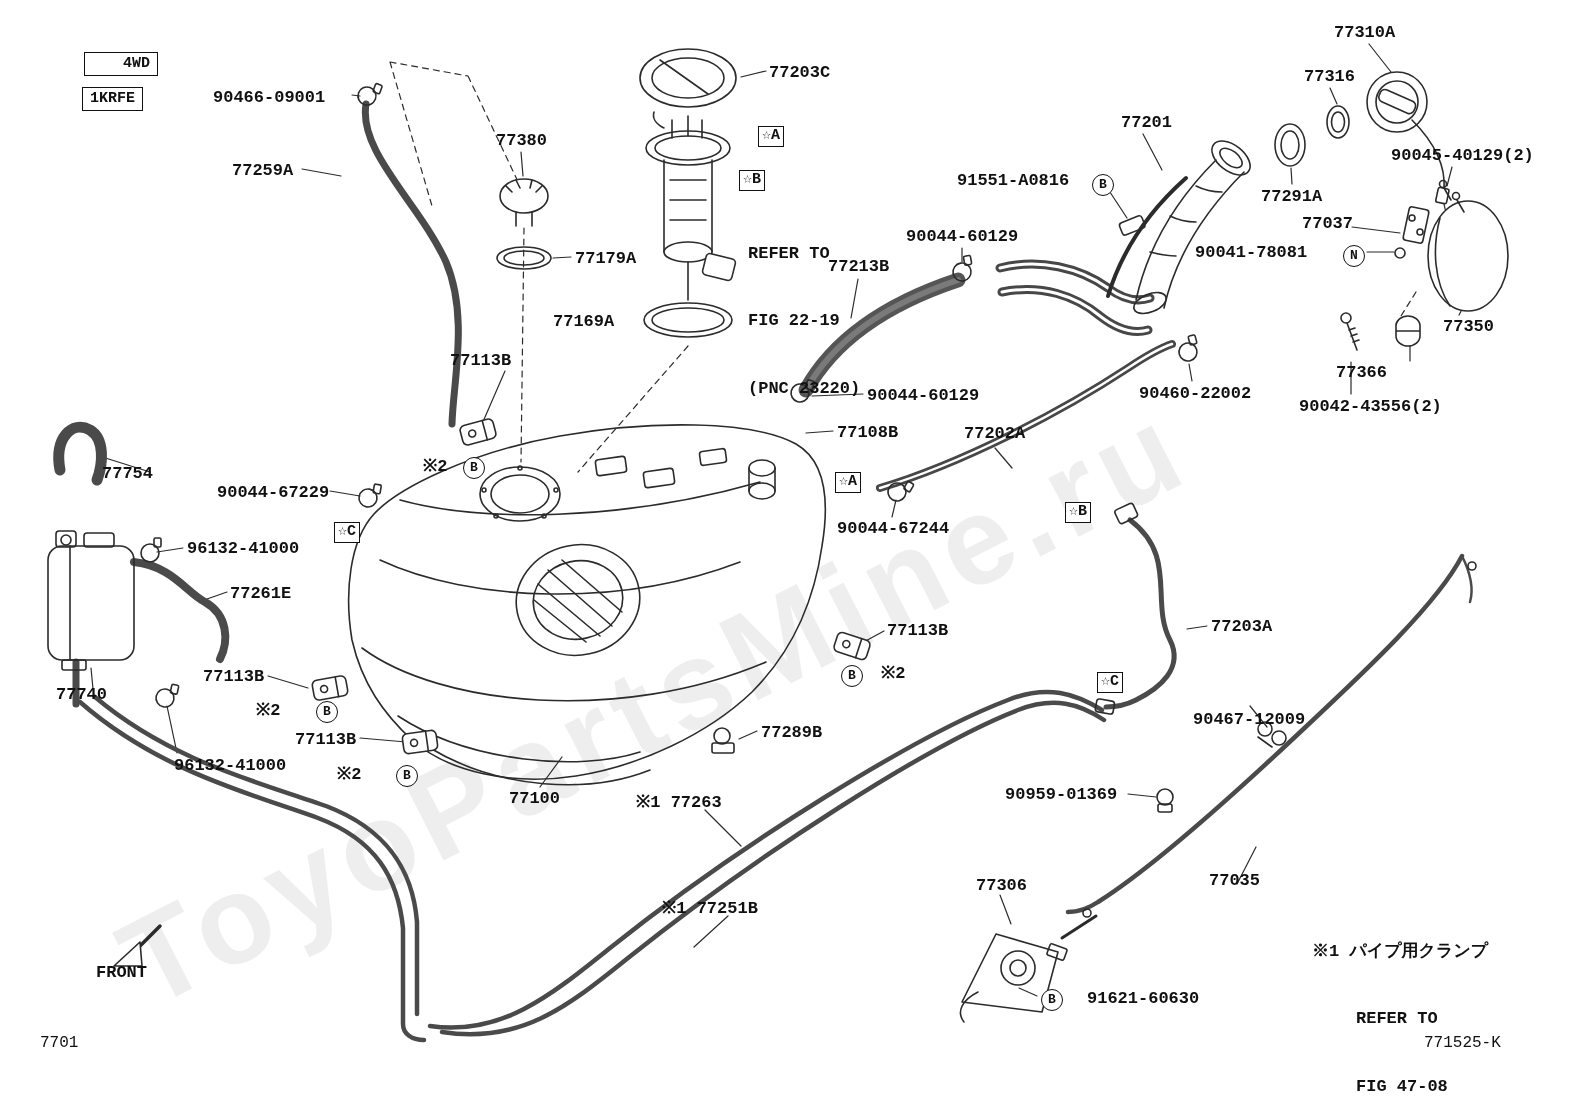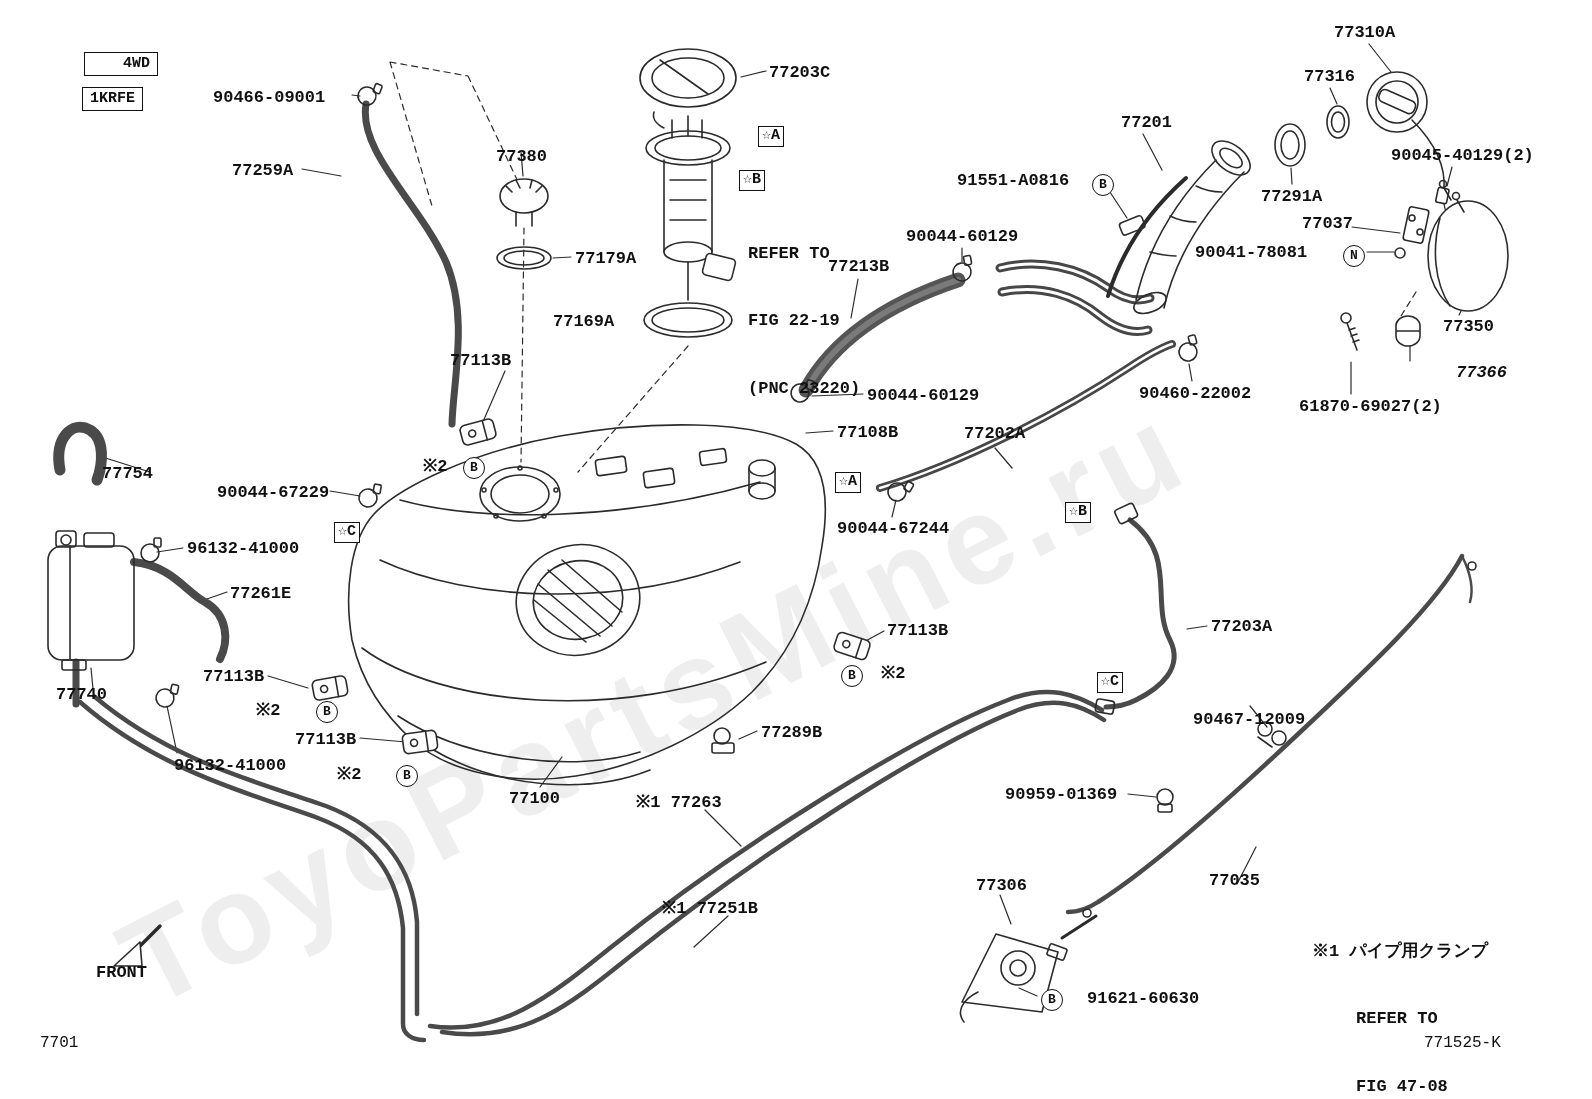--- a/index.html
+++ b/index.html
@@ -238,38 +238,38 @@
       <polygon points="140,942 114,966 142,966" fill="#fff"></polygon>
     </g>
   </g>
 </svg>
 
 <div id="labels">
       <div class="lbl box" style="left: 84px; top: 52px; padding-left: 38px;">4WD</div>
       <div class="lbl box" style="left: 82px; top: 87px;">1KRFE</div>
       <div class="lbl" style="left: 213px; top: 88px;">90466-09001</div>
       <div class="lbl" style="left: 232px; top: 161px;">77259A</div>
-      <div class="lbl" style="left: 496px; top: 131px; margin-top: 16px;">77380</div>
+      <div class="lbl" style="left: 496px; top: 131px;">77380</div>
       <div class="lbl" style="left: 769px; top: 63px;">77203C</div>
       <div class="lbl" style="left: 575px; top: 249px;">77179A</div>
       <div class="lbl" style="left: 553px; top: 312px;">77169A</div>
       <div class="lbl" style="left: 450px; top: 351px;">77113B</div>
       <div class="lbl" style="left: 828px; top: 257px;">77213B</div>
       <div class="lbl" style="left: 906px; top: 227px;">90044-60129</div>
       <div class="lbl" style="left: 957px; top: 171px;">91551-A0816</div>
       <div class="lbl" style="left: 1121px; top: 113px;">77201</div>
       <div class="lbl" style="left: 1334px; top: 23px;">77310A</div>
       <div class="lbl" style="left: 1304px; top: 67px;">77316</div>
       <div class="lbl" style="left: 1391px; top: 146px;">90045-40129(2)</div>
       <div class="lbl" style="left: 1261px; top: 187px;">77291A</div>
       <div class="lbl" style="left: 1302px; top: 214px;">77037</div>
       <div class="lbl" style="left: 1195px; top: 243px;">90041-78081</div>
       <div class="lbl" style="left: 1443px; top: 317px;">77350</div>
-      <div class="lbl" style="left: 1456px; top: 363px; font-style: italic;">77366</div>
-      <div class="lbl" style="left: 1299px; top: 397px;">61870-69027(2)</div>
+      <div class="lbl" style="left: 1336px; top: 363px;">77366</div>
+      <div class="lbl" style="left: 1299px; top: 397px;">90042-43556(2)</div>
       <div class="lbl" style="left: 1139px; top: 384px;">90460-22002</div>
       <div class="lbl" style="left: 867px; top: 386px;">90044-60129</div>
       <div class="lbl" style="left: 837px; top: 423px;">77108B</div>
       <div class="lbl" style="left: 964px; top: 424px;">77202A</div>
       <div class="lbl" style="left: 837px; top: 519px;">90044-67244</div>
       <div class="lbl" style="left: 102px; top: 464px;">77754</div>
       <div class="lbl" style="left: 217px; top: 483px;">90044-67229</div>
       <div class="lbl" style="left: 187px; top: 539px;">96132-41000</div>
       <div class="lbl" style="left: 230px; top: 584px;">77261E</div>
       <div class="lbl" style="left: 56px; top: 685px;">77740</div>

